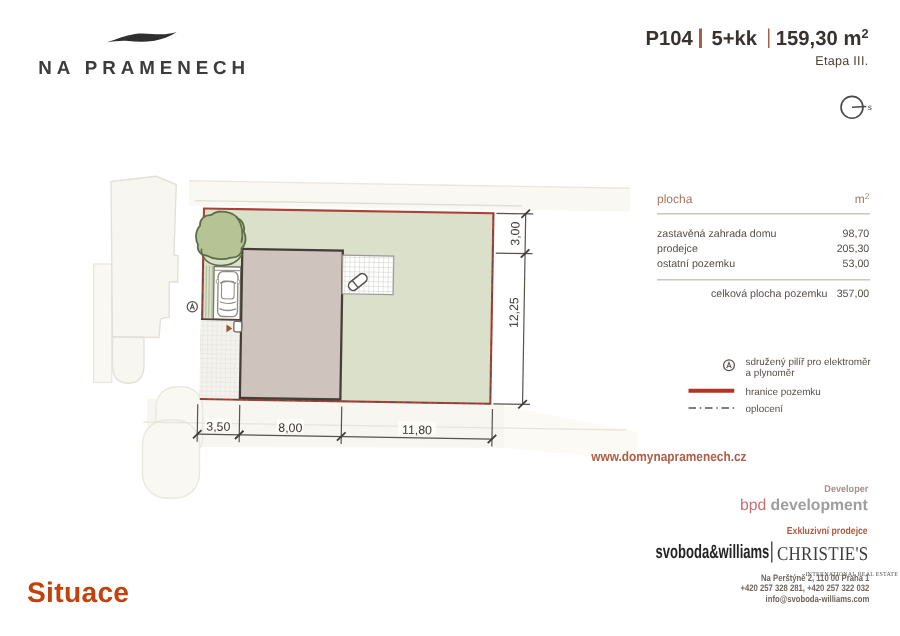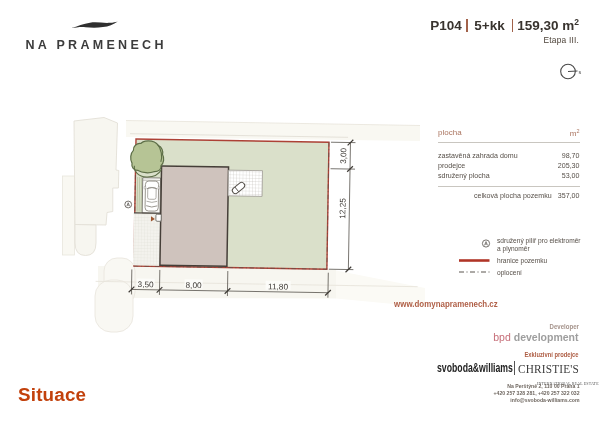--- a/index.html
+++ b/index.html
@@ -156,21 +156,21 @@
 
 <div class="abs" style="left:438px;top:128px;width:141.5px;">
 
   <div style="font-size:8px;color:#ab7560;"><span>plocha</span><span style="float:right;">m<span style="font-size:5.5px;vertical-align:2.5px;">2</span></span></div>
 
   <div style="margin-top:4.5px;border-top:1px solid #c9c6c0;"></div>
 
   <div style="margin-top:8px;font-size:7.1px;color:#564f48;line-height:10px;">
     <div><span>zastavěná zahrada domu</span><span style="float:right;">98,70</span></div>
     <div><span>prodejce</span><span style="float:right;text-align:center;">205,30</span></div>
-    <div><span>sdružený plocha</span><span style="float:right;">53,00</span></div>
+    <div><span>ostatní pozemku</span><span style="float:right;">53,00</span></div>
   </div>
 
   <div style="margin-top:5px;border-top:1px solid #c9c6c0;"></div>
 
   <div style="margin-top:5px;font-size:7.1px;color:#564f48;padding-left:36px;"><span>celková plocha pozemku</span><span style="float:right;">357,00</span></div>
 </div>
 
 <svg class="abs" style="left:440px;top:230px;" width="160" height="50" viewBox="0 0 160 50">
 
   <circle cx="46" cy="13.5" r="3.6" fill="none" stroke="#55504a" stroke-width="0.8"></circle>

